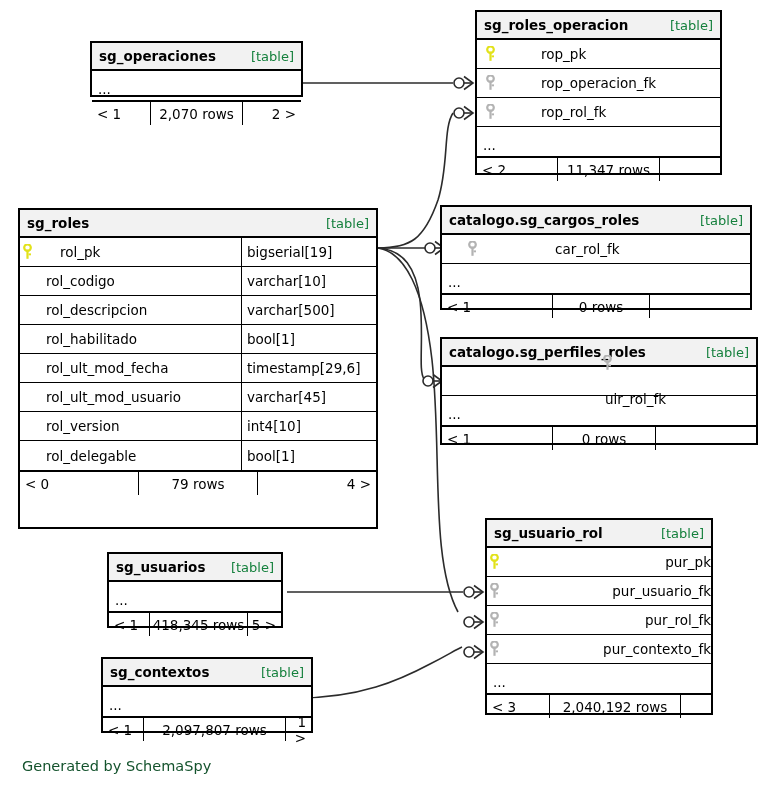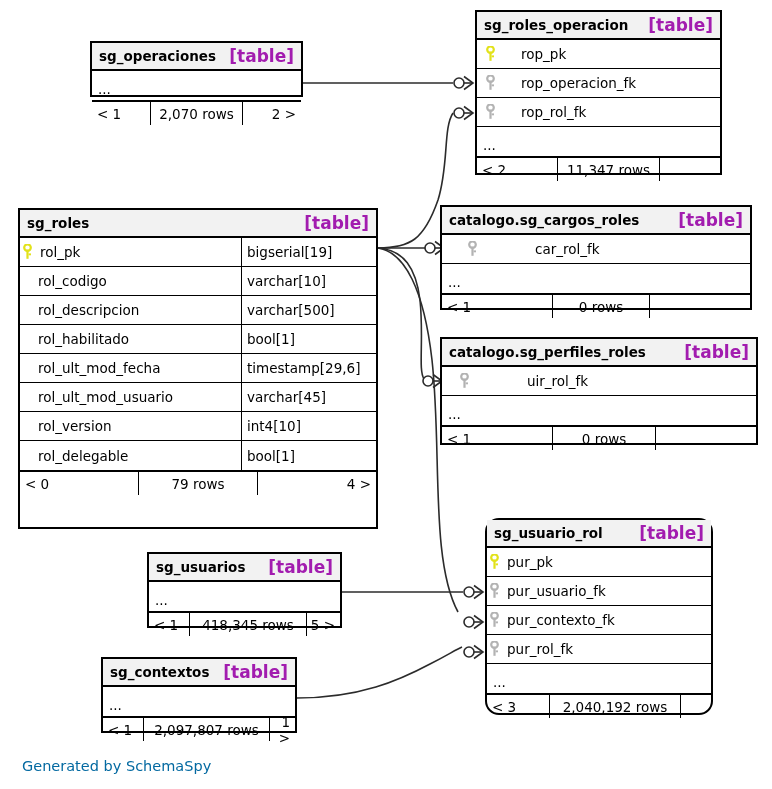--- a/index.html
+++ b/index.html
@@ -22,37 +22,38 @@
   .tbl .hdr{
     background:#f2f2f2;
     border-bottom:2px solid #000000;
     box-sizing:border-box;
     display:flex;align-items:center;justify-content:space-between;
     padding:0 7px;
     height:28px;
     white-space:nowrap;
   }
   .tbl .hdr .tname{font-weight:bold;font-size:13.5px;letter-spacing:0;}
-  .tbl .hdr .ttype{font-size:17px;font-weight:bold;color:#a21caf;}
+  .tbl .hdr .ttype{font-size:13px;font-weight:normal;color:#15803d;}
 
   .rows{display:block;}
   .row{
     display:flex;align-items:center;
     height:29px;
     border-bottom:1px solid #000000;
     box-sizing:border-box;
     font-size:13.5px;
     white-space:nowrap;
   }
   .row:last-child{border-bottom:none;}
   .row .colname{
     display:flex;align-items:center;
     flex:1 1 auto;min-width:0;
     padding-left:6px;
     overflow:hidden;
+    gap:20px;
   }
   .row .coltype{
     flex:0 0 auto;
     border-left:1px solid #000000;
     box-sizing:border-box;
     padding-left:5px;
     height:100%;
     display:flex;align-items:center;
   }
   .row.ellipsis{padding-left:6px;display:flex;align-items:flex-end;}
@@ -88,52 +89,52 @@
   #t-sg_roles_operacion .row .colname{padding-left:7px;}
   #t-sg_roles_operacion .row .colname .lbl{padding-left:18px;}
   #t-sg_roles_operacion .foot .f1{width:80px;}
   #t-sg_roles_operacion .foot .f3{width:60px;}
 
   #t-sg_roles{left:18px;top:208px;width:360px;height:321px;border-width:2px;}
   #t-sg_roles .row{height:29px;}
   #t-sg_roles .row .colname{padding-left:1px;}
   #t-sg_roles .row .coltype{width:135px;}
   #t-sg_roles .row .colname .lbl{padding-left:0;}
-  #t-sg_roles .row.norm .colname{padding-left:18px;}
+  #t-sg_roles .row.norm .colname{padding-left:26px;}
   #t-sg_roles .foot .f1{width:118px;}
   #t-sg_roles .foot .f3{width:118px;}
 
   #t-cargos{left:440px;top:205px;width:312px;height:105px;}
   #t-cargos .row .colname{padding-left:24px;}
   #t-cargos .row .colname .lbl{padding-left:50px;}
   #t-cargos .foot .f1{width:110px;}
   #t-cargos .foot .f3{width:100px;}
 
   #t-perfiles{left:440px;top:337px;width:318px;height:108px;}
-  #t-perfiles .row .colname{padding-left:16px;}
+  #t-perfiles .row .colname{padding-left:23px;flex-direction:column;}
   #t-perfiles .row .colname .lbl{padding-left:50px;}
   #t-perfiles .foot .f1{width:110px;}
   #t-perfiles .foot .f3{width:100px;}
 
-  #t-sg_usuarios{left:107px;top:552px;width:195px;height:76px;margin-left:40px;}
+  #t-sg_usuarios{left:107px;top:552px;width:176px;height:76px;}
   #t-sg_usuarios .foot .f1{width:40px;}
   #t-sg_usuarios .foot .f3{width:33px;}
 
-  #t-sg_contextos{left:101px;top:657px;width:196px;height:76px;}
+  #t-sg_contextos{left:101px;top:657px;width:212px;height:76px;}
   #t-sg_contextos .foot .f1{width:40px;}
   #t-sg_contextos .foot .f3{width:25px;}
 
-  #t-sg_usuario_rol{left:485px;top:518px;width:228px;height:197px;border-radius:14px;}
-  #t-sg_usuario_rol .row .colname{padding-left:1px;}
+  #t-sg_usuario_rol{left:485px;top:518px;width:228px;height:197px;}
+  #t-sg_usuario_rol .row .colname{padding-left:1px;justify-content:space-between;}
   #t-sg_usuario_rol .foot .f1{width:62px;}
   #t-sg_usuario_rol .foot .f3{width:30px;}
 
   .credit{
     position:absolute;left:22px;top:758px;
-    font-size:14.5px;color:#0369a1;white-space:nowrap;
+    font-size:14.5px;color:#14532d;white-space:nowrap;
   }
 </style>
 </head>
 <body>
 
 <div id="canvas">
 
   <svg class="edges" viewBox="0 0 772 789" xmlns="http://www.w3.org/2000/svg">
     <defs>
       <g id="crow">
@@ -432,33 +433,33 @@
       </div>
       <div class="row">
         <span class="colname">
           <span class="keyico">
             <svg viewBox="0 0 11 16" width="11" height="16">
                 <circle cx="5.5" cy="3.6" r="3.3" fill="none" stroke="#b3b3b3" stroke-width="2.2"></circle>
                 <rect x="4.4" y="5.6" width="2.2" height="9.2" fill="#b3b3b3"></rect>
                 <rect x="6.6" y="9.4" width="2.4" height="1.9" fill="#b3b3b3"></rect>
               </svg>
           </span>
+          <span class="lbl">pur_rol_fk</span>
+        </span>
+      </div>
+      <div class="row">
+        <span class="colname">
+          <span class="keyico">
+            <svg viewBox="0 0 11 16" width="11" height="16">
+                <circle cx="5.5" cy="3.6" r="3.3" fill="none" stroke="#b3b3b3" stroke-width="2.2"></circle>
+                <rect x="4.4" y="5.6" width="2.2" height="9.2" fill="#b3b3b3"></rect>
+                <rect x="6.6" y="9.4" width="2.4" height="1.9" fill="#b3b3b3"></rect>
+              </svg>
+          </span>
           <span class="lbl">pur_contexto_fk</span>
-        </span>
-      </div>
-      <div class="row">
-        <span class="colname">
-          <span class="keyico">
-            <svg viewBox="0 0 11 16" width="11" height="16">
-                <circle cx="5.5" cy="3.6" r="3.3" fill="none" stroke="#b3b3b3" stroke-width="2.2"></circle>
-                <rect x="4.4" y="5.6" width="2.2" height="9.2" fill="#b3b3b3"></rect>
-                <rect x="6.6" y="9.4" width="2.4" height="1.9" fill="#b3b3b3"></rect>
-              </svg>
-          </span>
-          <span class="lbl">pur_rol_fk</span>
         </span>
       </div>
       <div class="row ellipsis">
         <span class="dots">...</span>
       </div>
     </div>
     <div class="foot">
       <span class="f1">&lt; 3</span>
       <span class="f2">2,040,192 rows</span>
       <span class="f3"></span>

